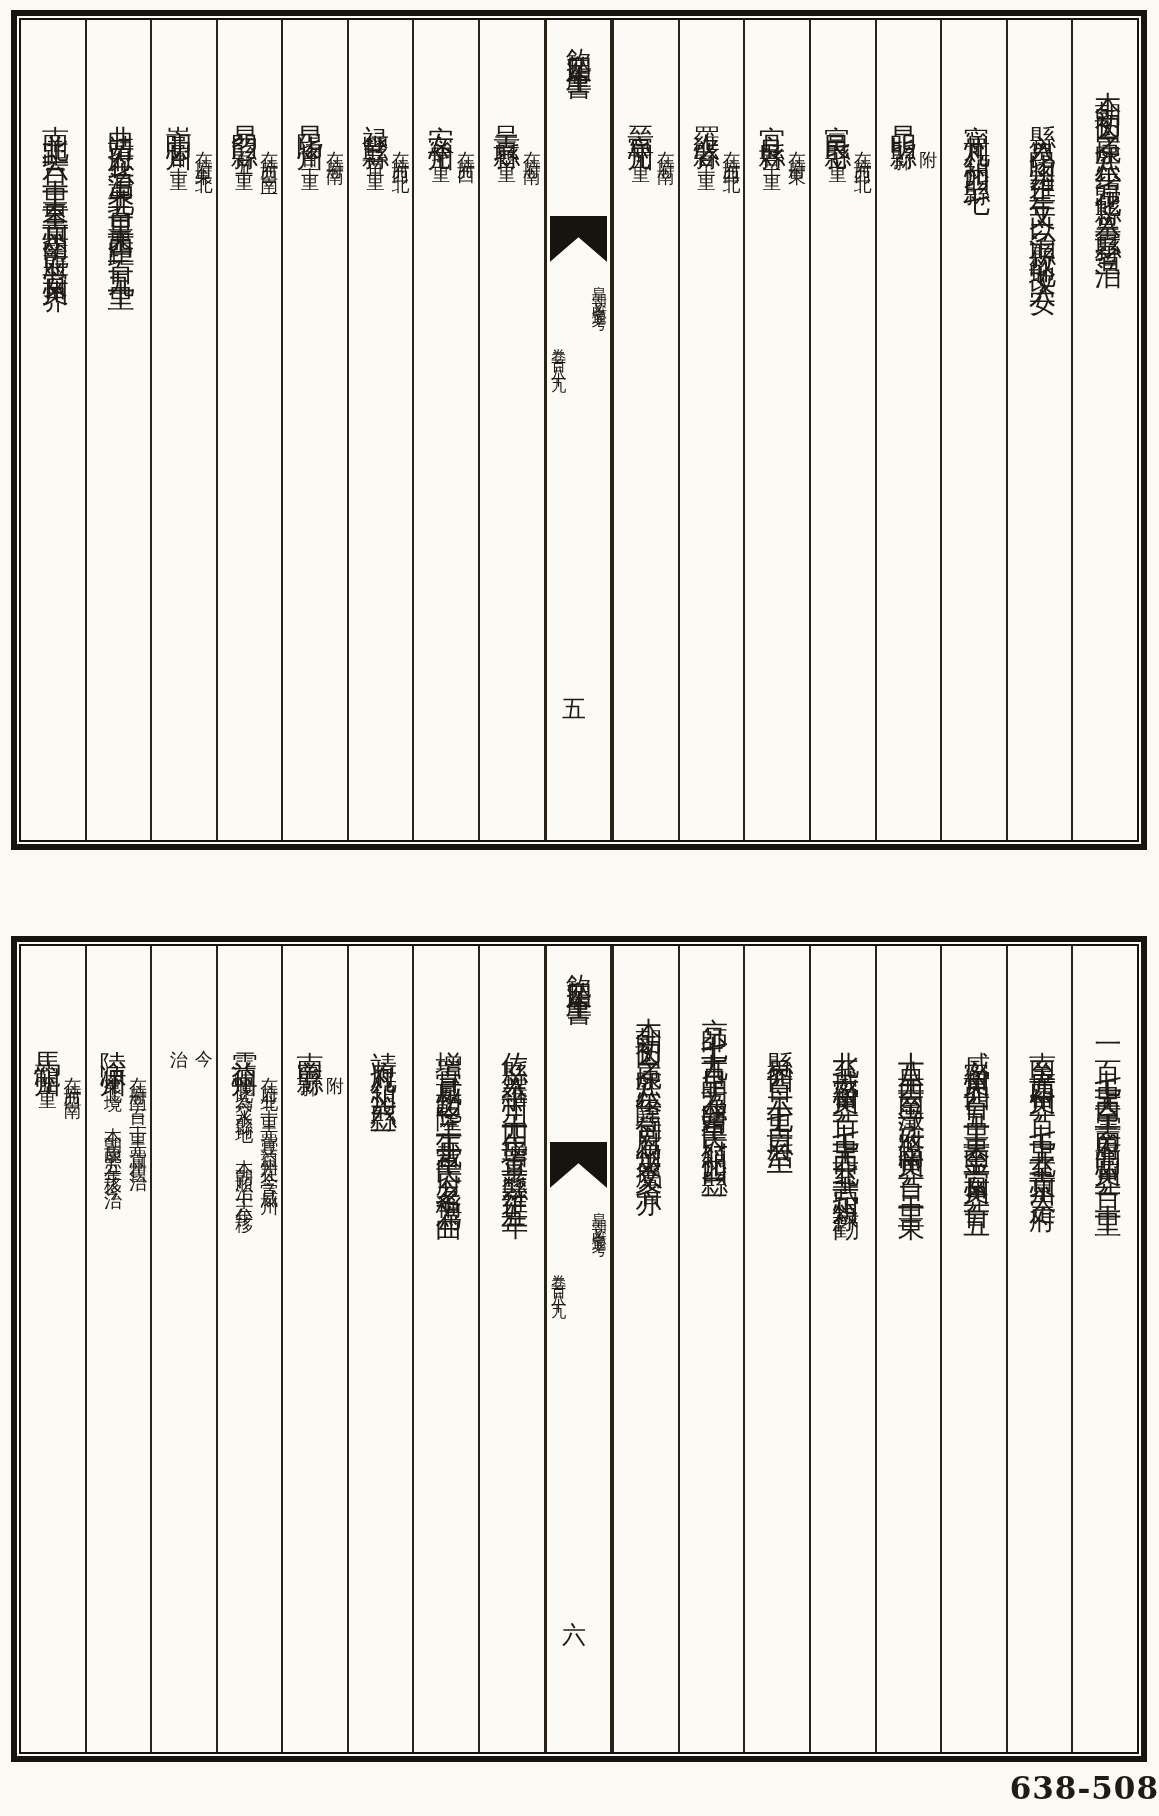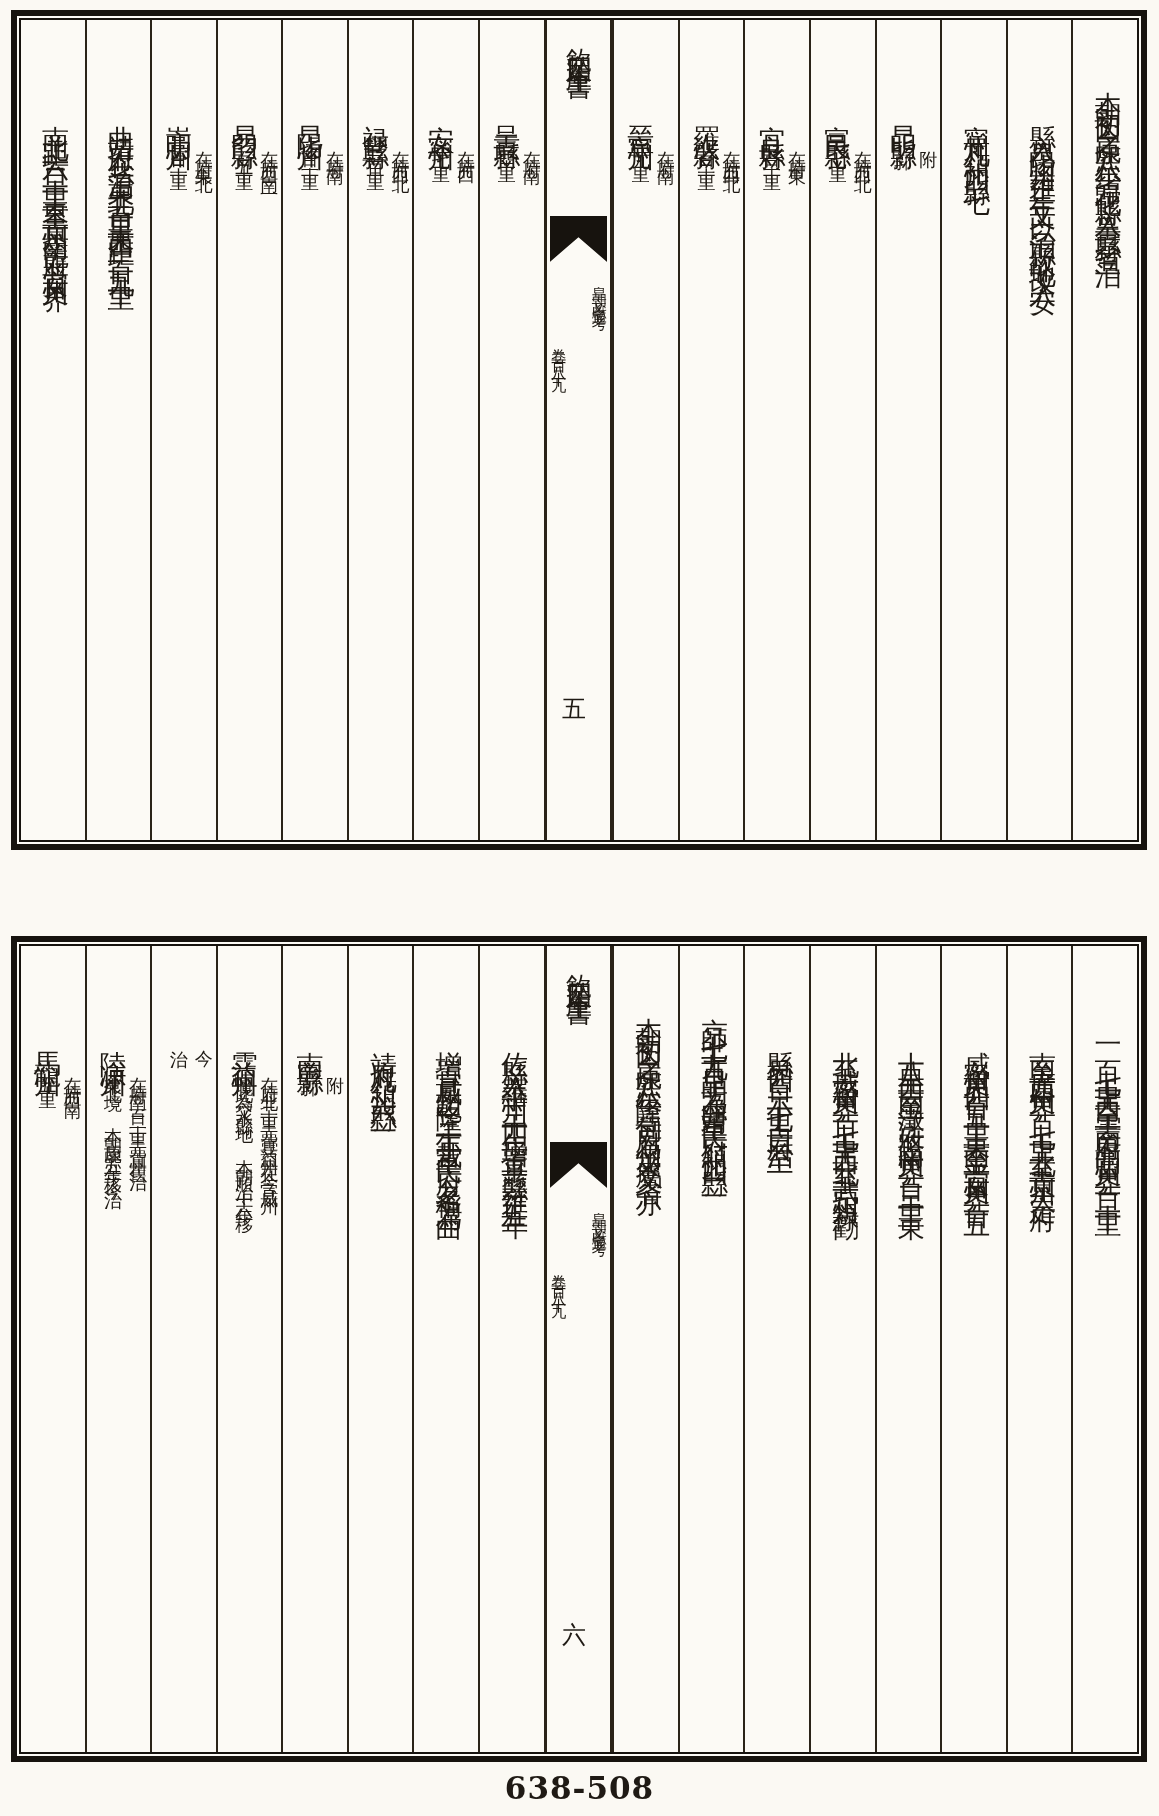--- a/index.html
+++ b/index.html
@@ -51,21 +51,21 @@
   .vol-left{
     position:absolute;top:316px;left:4px;
     writing-mode:vertical-rl;text-orientation:upright;white-space:nowrap;
     font-size:15px;letter-spacing:6px;line-height:1;
   }
   .folio{
     position:absolute;top:660px;left:50%;transform:translateX(-50%);
     font-size:24px;
   }
   .page-num{
-    position:absolute;top:1770px;left:0;width:100%;text-align:center;
+    position:absolute;top:1770px;left:0;width:100%;text-align:right;
     font-weight:bold;font-size:31px;letter-spacing:1px;
     font-family:"DejaVu Serif","Liberation Serif",serif;
   }
 </style>
 </head>
 <body>
 
 <div class="block block-upper">
   <div class="block-inner" id="block-0">
       <div class="col raised">本朝初因之康熙八年省歸化縣入呈貢縣省三泊</div>

